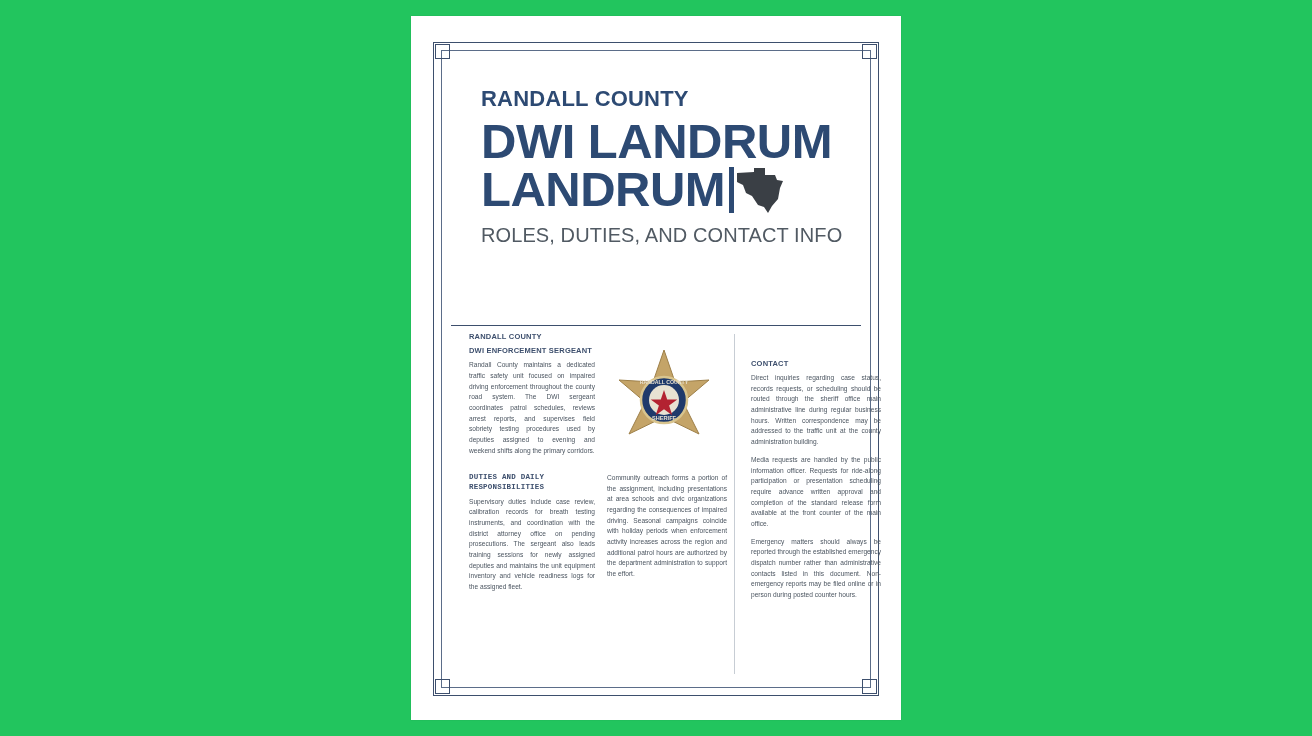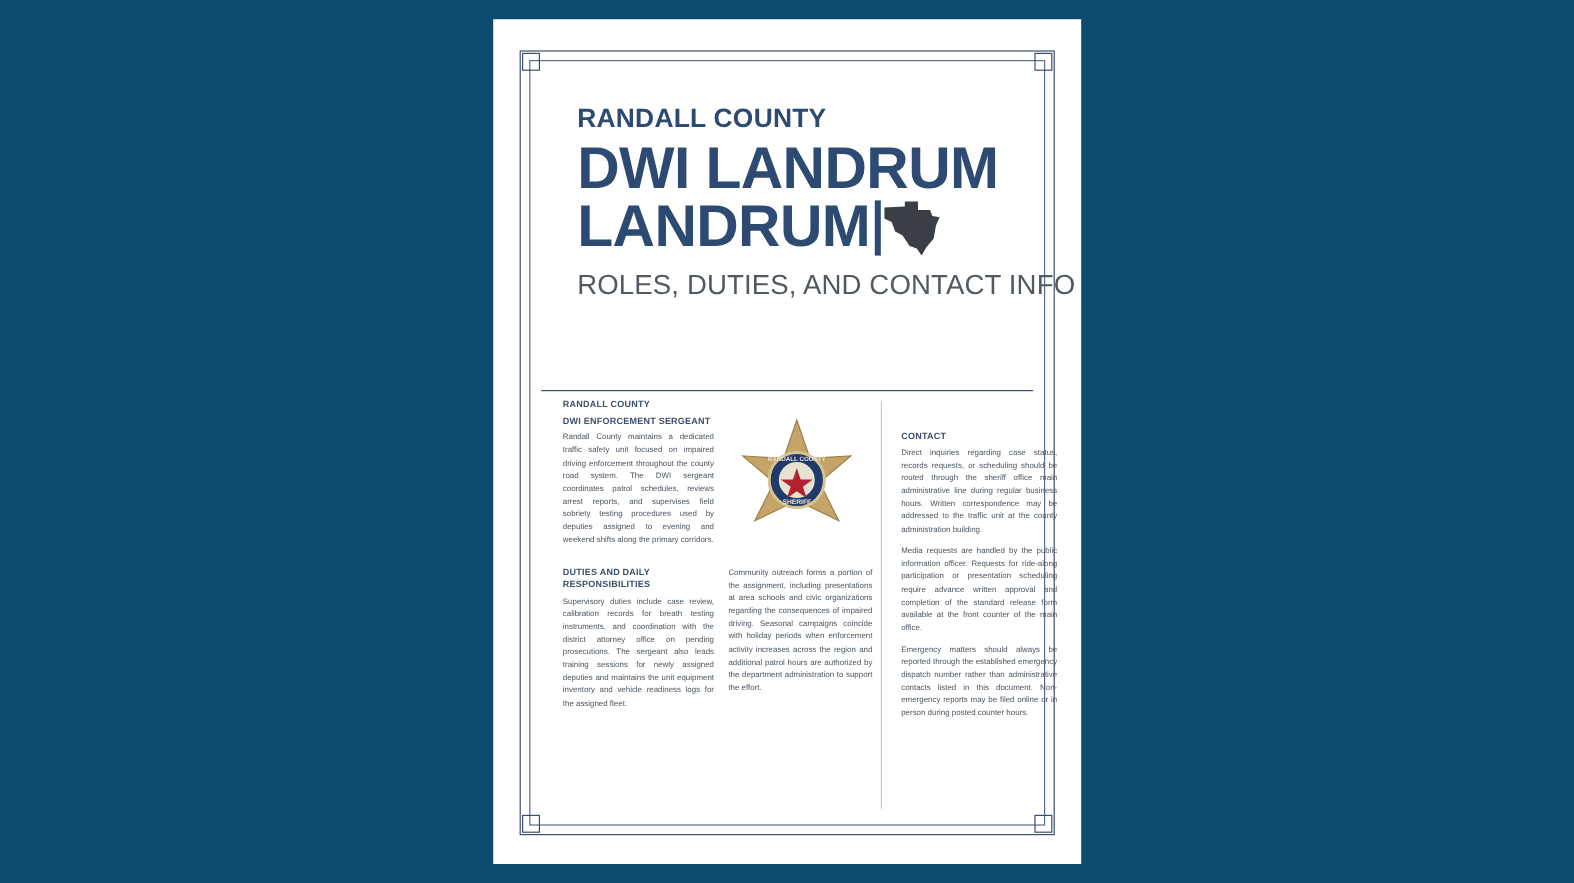--- a/index.html
+++ b/index.html
@@ -9,21 +9,21 @@
     height: 736px;
     background: #eceded;
     font-family: "Liberation Sans", sans-serif;
     overflow: hidden;
   }
 
   .stage {
     position: relative;
     width: 1312px;
     height: 736px;
-    background: #0c4a6e;
+    background: #22c55e;
   }
 
   
   .sheet {
     position: absolute;
     left: 411px;
     top: 16px;
     width: 490px;
     height: 704px;
     background: #ffffff;
@@ -97,21 +97,21 @@
     margin-left: 4px;
   }
   .tx-shape {
     display: inline-block;
     width: 52px;
     height: 48px;
     position: relative;
   }
   .subline {
     margin-top: 10px;
-    font-size: 23px;
+    font-size: 20px;
     color: #515a63;
     letter-spacing: 0.1px;
     white-space: nowrap;
   }
 
   
   .body {
     position: absolute;
     left: 40px;
     top: 312px;
@@ -148,21 +148,21 @@
 
   .sec-head {
     font-size: 7.5px;
     font-weight: bold;
     color: #3d4f6d;
     letter-spacing: 0.2px;
     line-height: 1.35;
     margin-bottom: 4px;
     filter: blur(0.55px);
   }
-  .sec-head.spaced { margin-top: 16px; }
+  .sec-head.spaced { margin-top: 16px; font-family: Liberation Mono, monospace; }
   .para {
     font-size: 6.6px;
     color: #4b5560;
     line-height: 1.62;
     text-align: justify;
     filter: blur(0.6px);
   }
   .para + .para { margin-top: 7px; }
 
   

